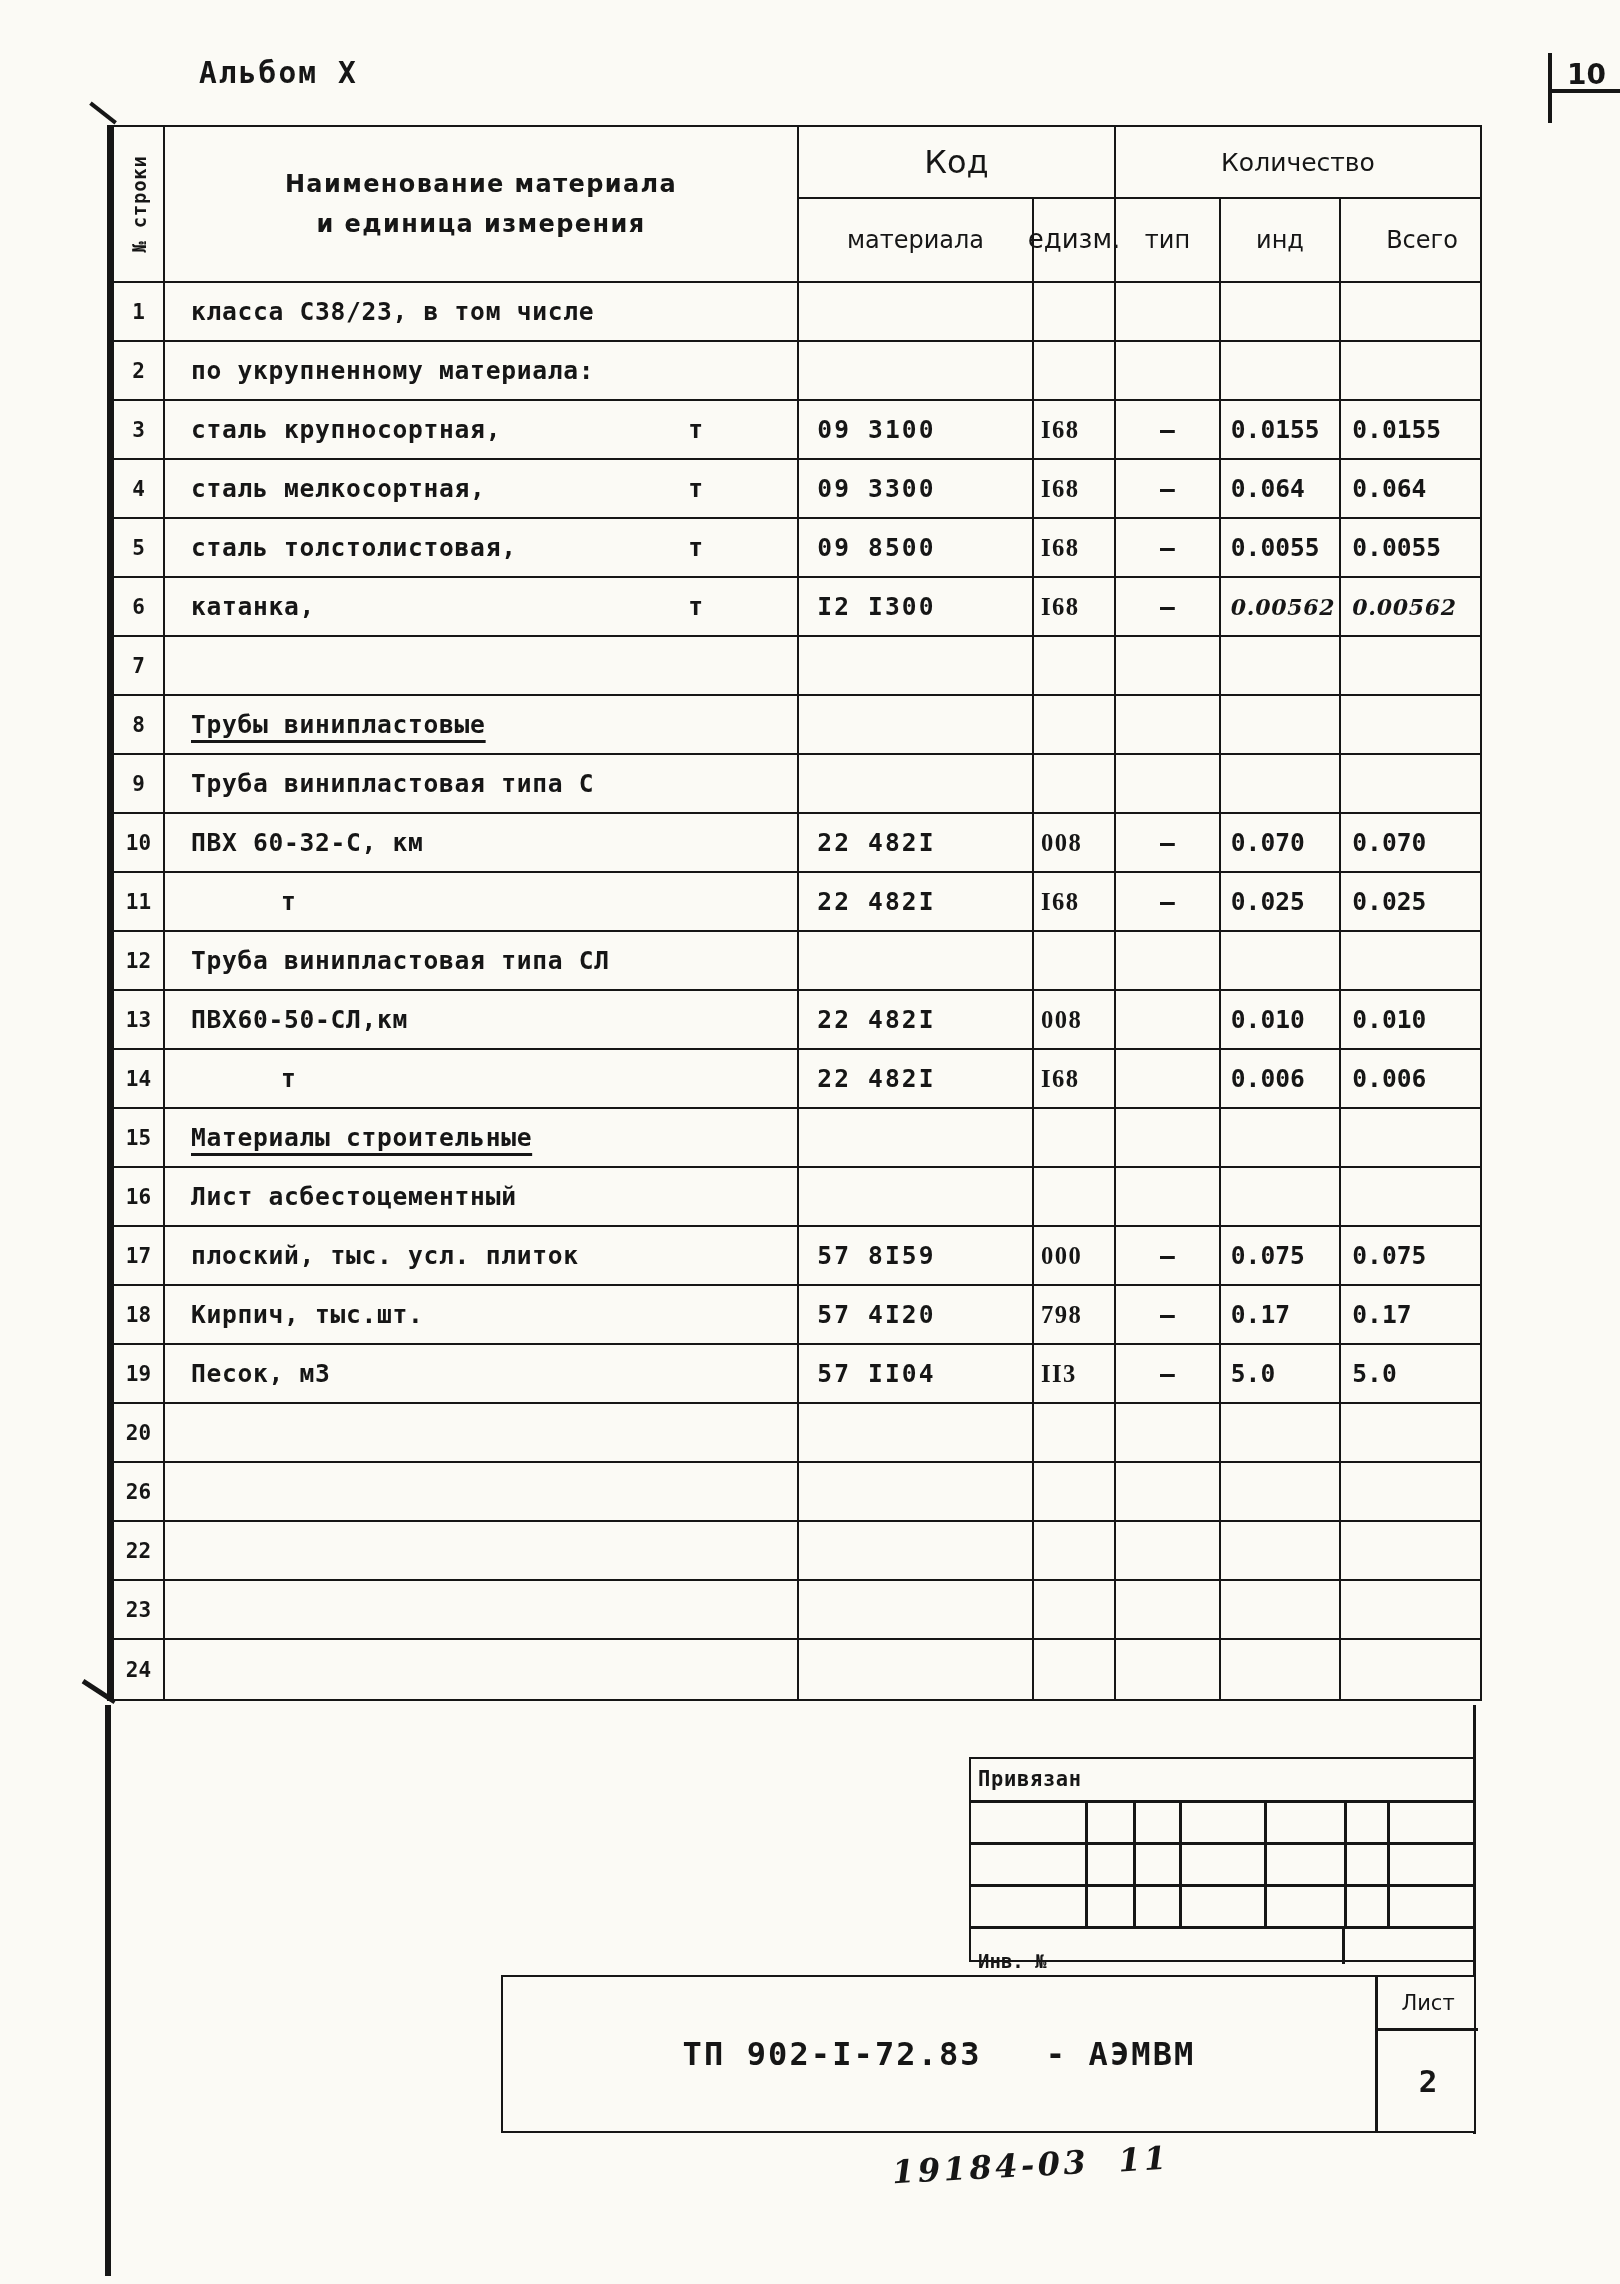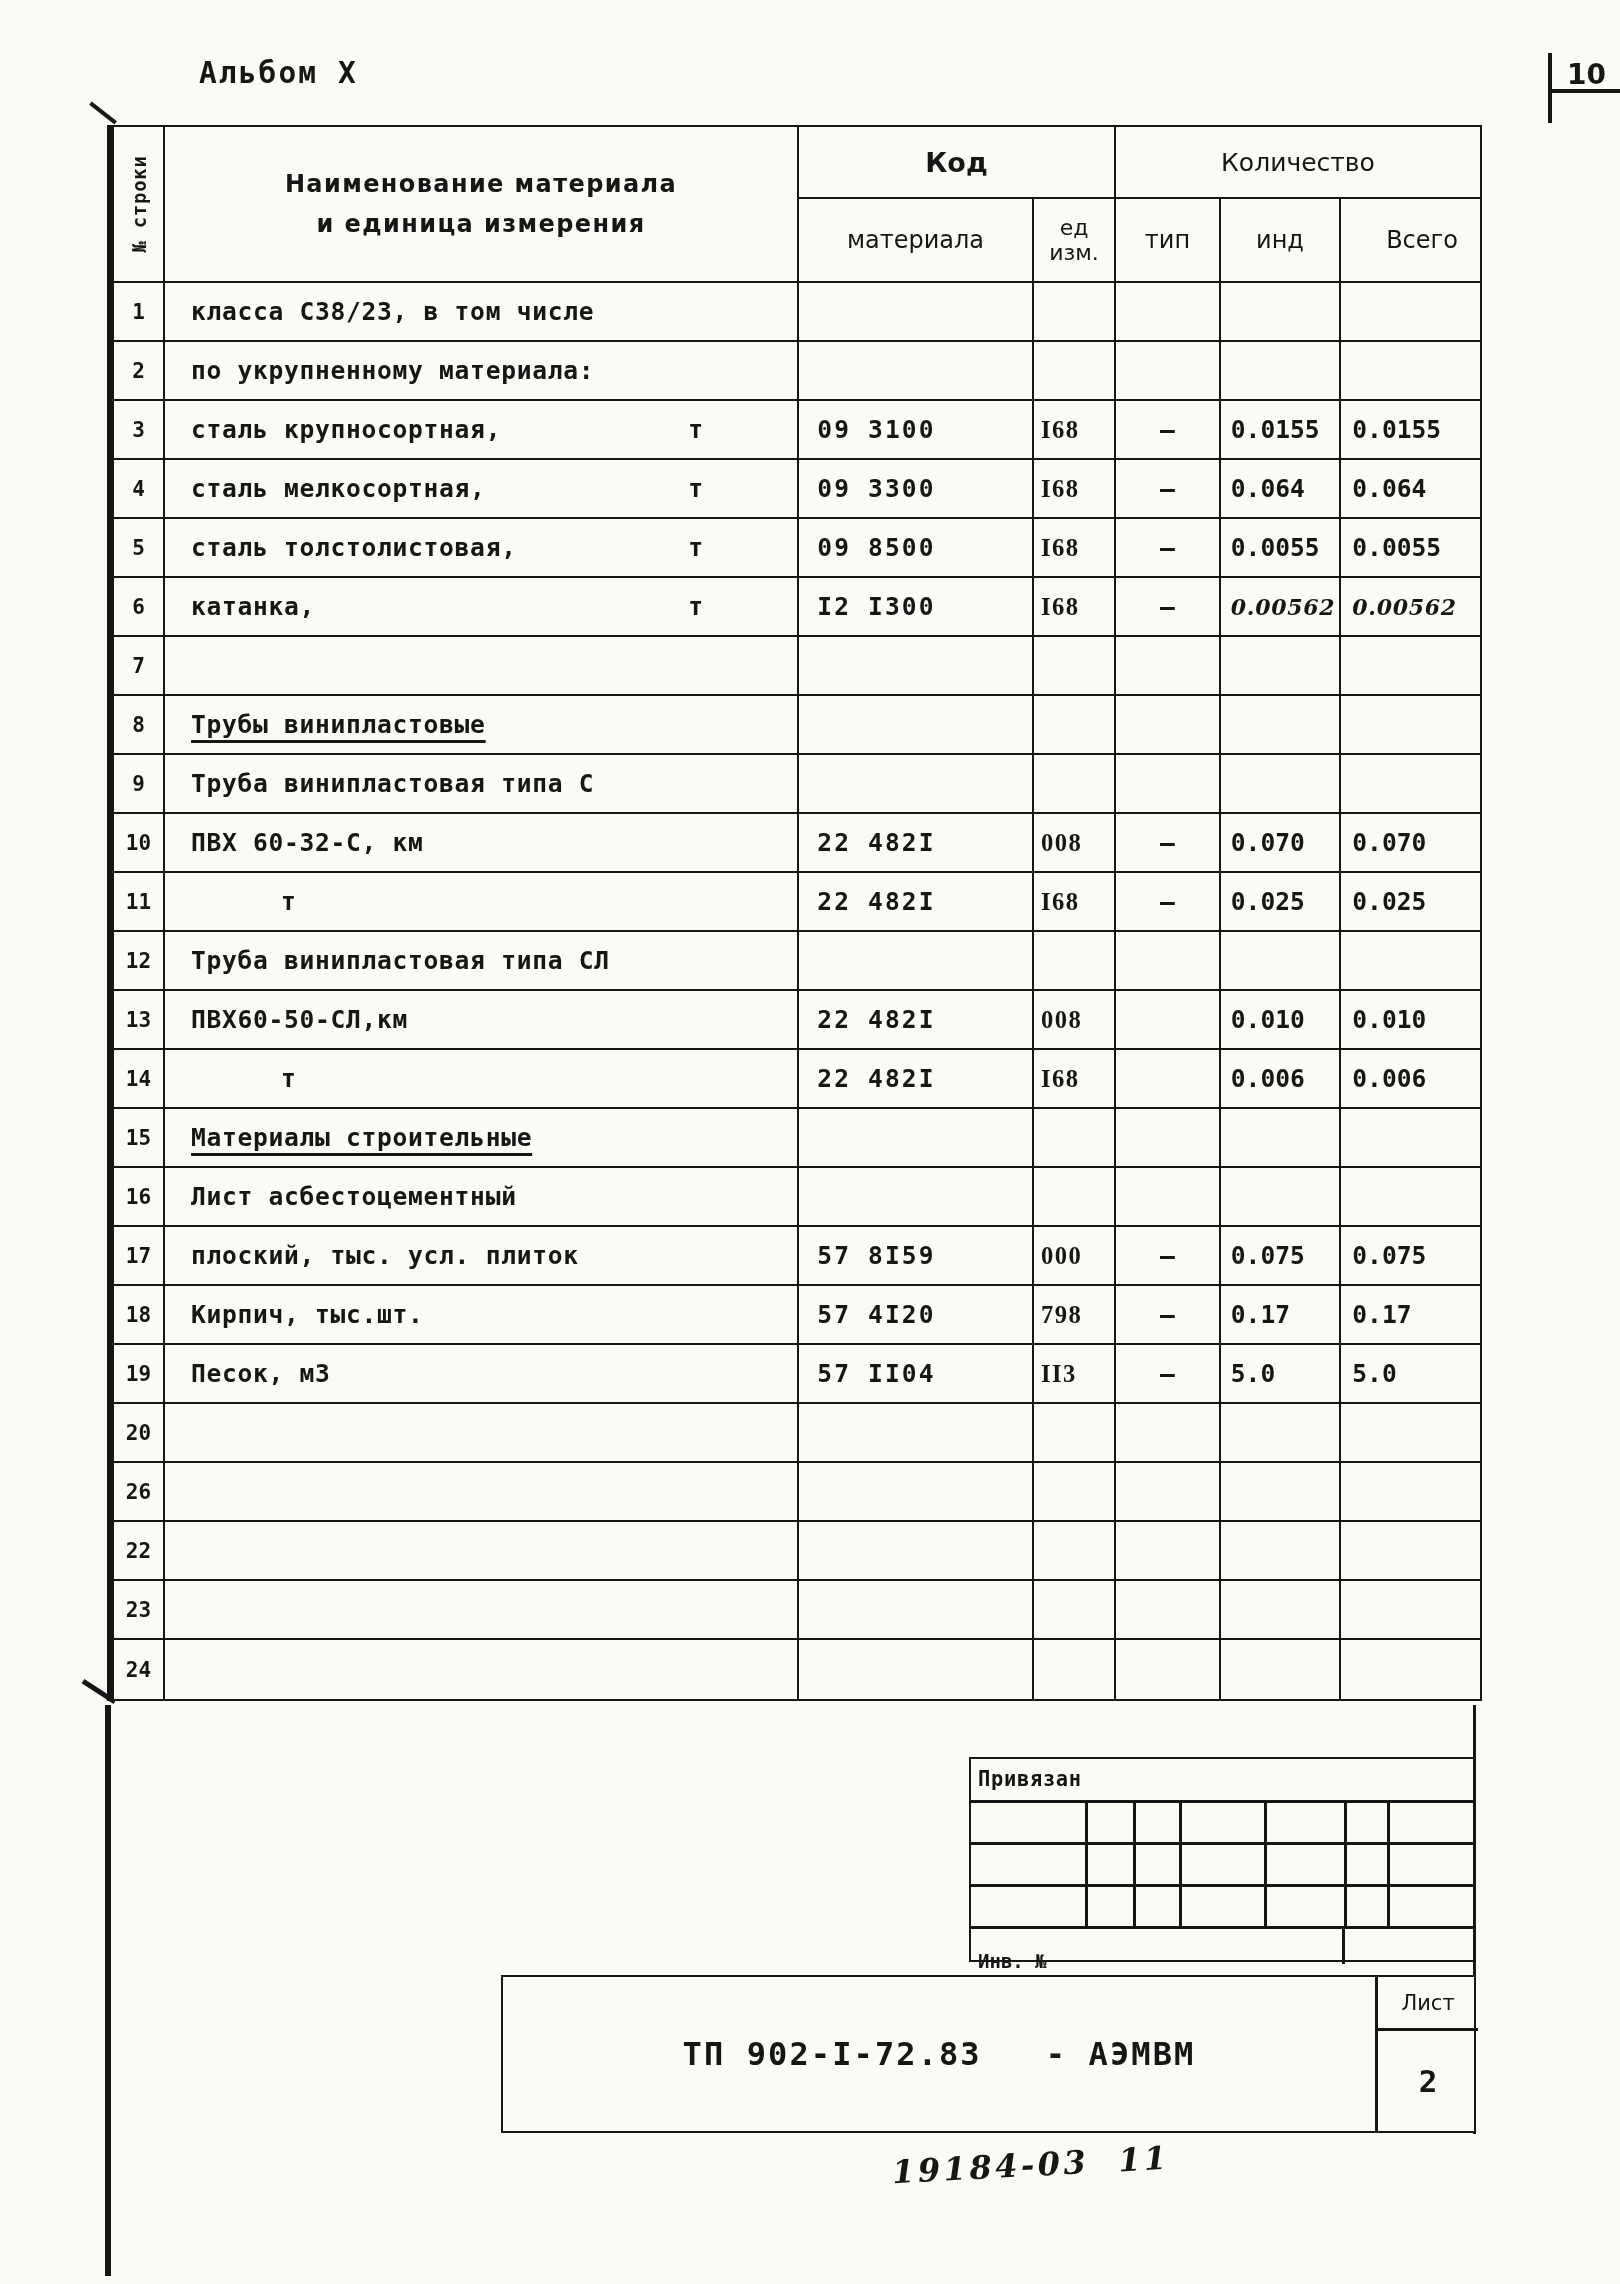--- a/index.html
+++ b/index.html
@@ -45,24 +45,24 @@
   .h {
     border-right:2.8px solid #161616;
     border-bottom:2.8px solid #161616;
     display:flex; align-items:center; justify-content:center;
     text-align:center;
     font-family:"DejaVu Sans", sans-serif;
     font-size:24px;
   }
   .rownum-h { grid-column:1; grid-row:1/3; }
   .name-h { grid-column:2; grid-row:1/3; font-weight:bold; flex-direction:column; gap:11.3px; letter-spacing:1.4px; }
-  .kod-h { grid-column:3/5; grid-row:1; font-size:27px;font-weight:bold; }
+  .kod-h { grid-column:3/5; grid-row:1; font-size:32px; }
   .kol-h { grid-column:5/8; grid-row:1; border-right:none; font-size:25px; }
   .mat-h { grid-column:3; grid-row:2; }
-  .ed-h  { grid-column:4; grid-row:2; flex-direction:column; font-size:22px; line-height:1.15; }
+  .ed-h  { grid-column:4; grid-row:2; flex-direction:row; font-size:26px; line-height:1.15; }
   .tip-h { grid-column:5; grid-row:2; }
   .indh  { grid-column:6; grid-row:2; }
   .vsego-h { grid-column:7; grid-row:2; border-right:none;padding-left:23px; }
   .vtext {
     transform: rotate(-90deg);
     white-space:nowrap;
     font: bold 19px "DejaVu Sans Mono", monospace;
     letter-spacing:0.7px;
   }
 

